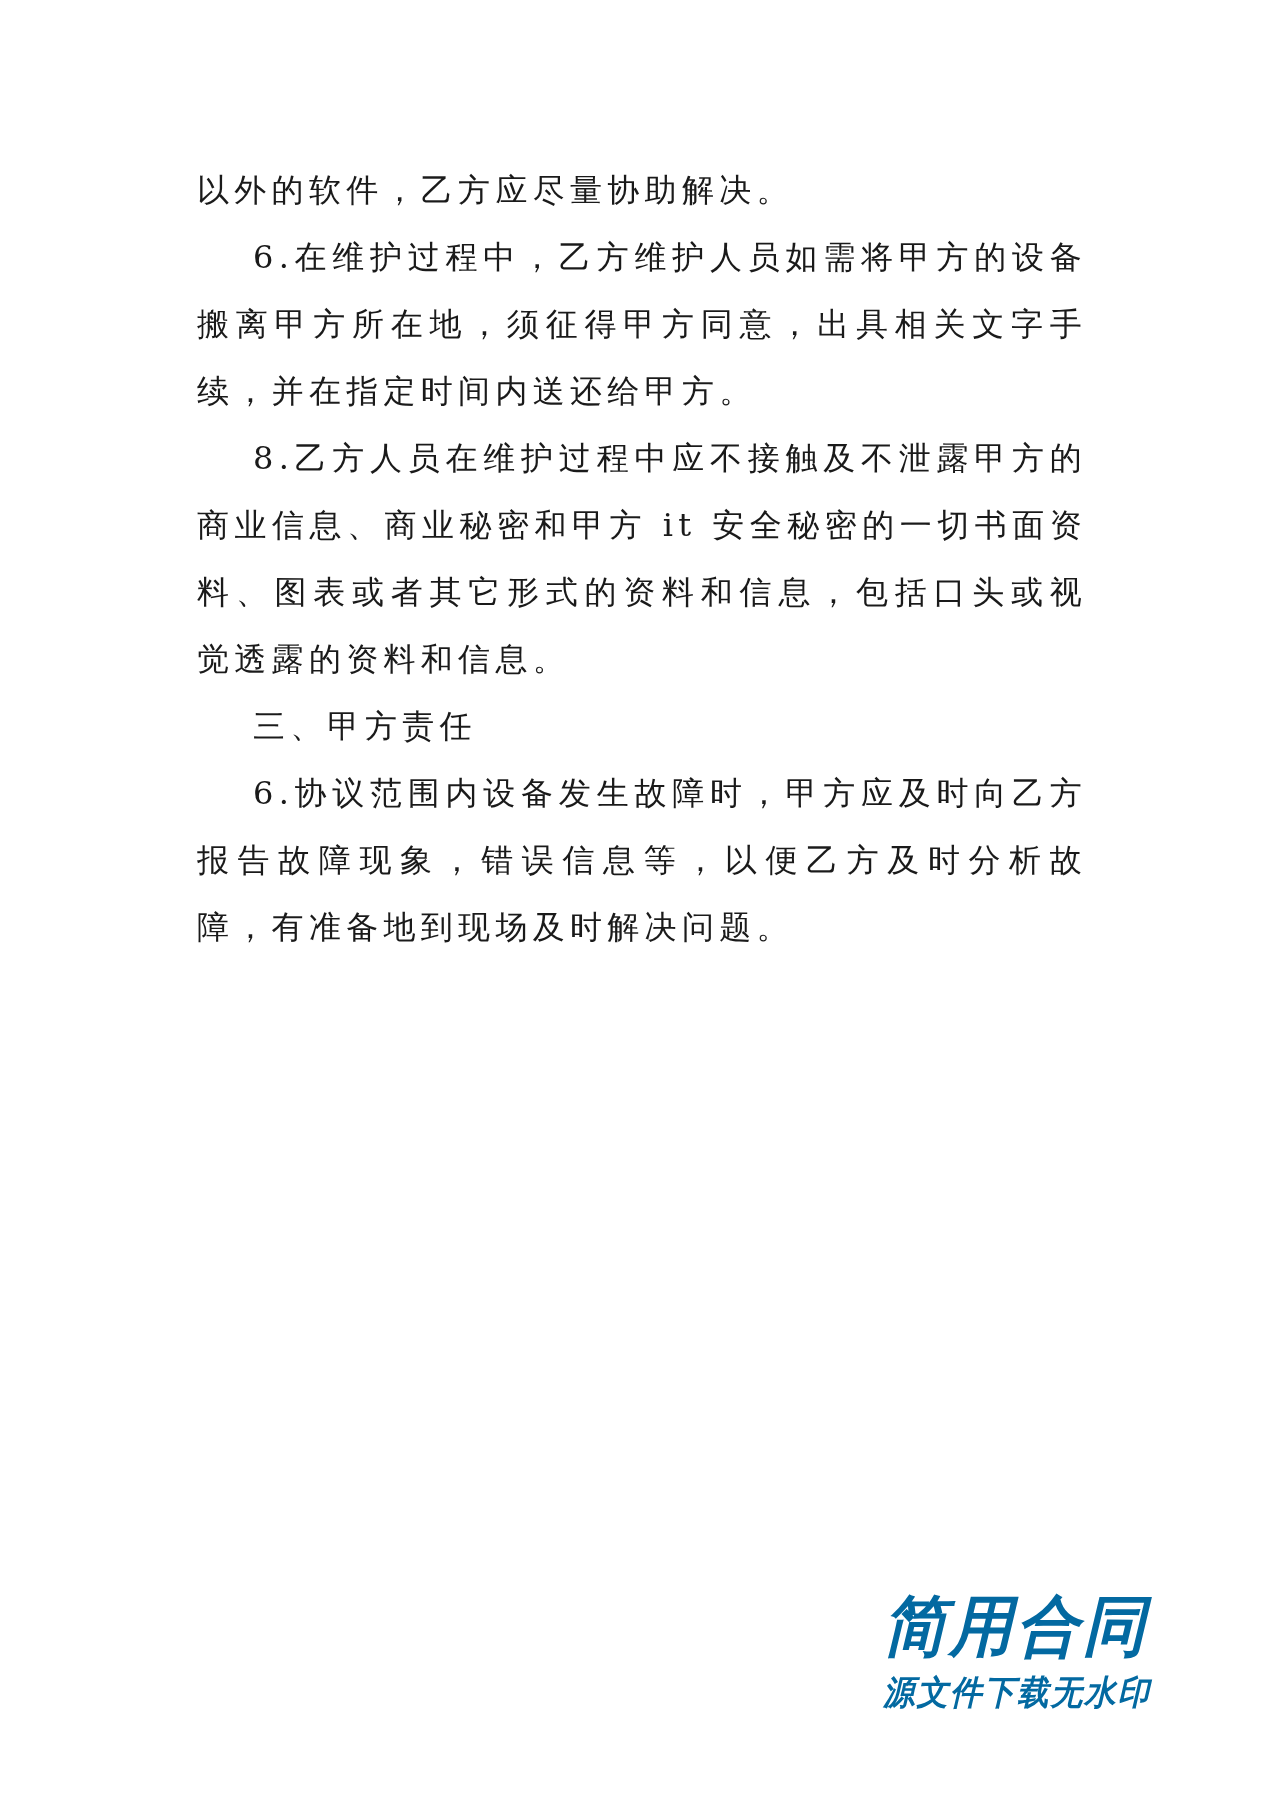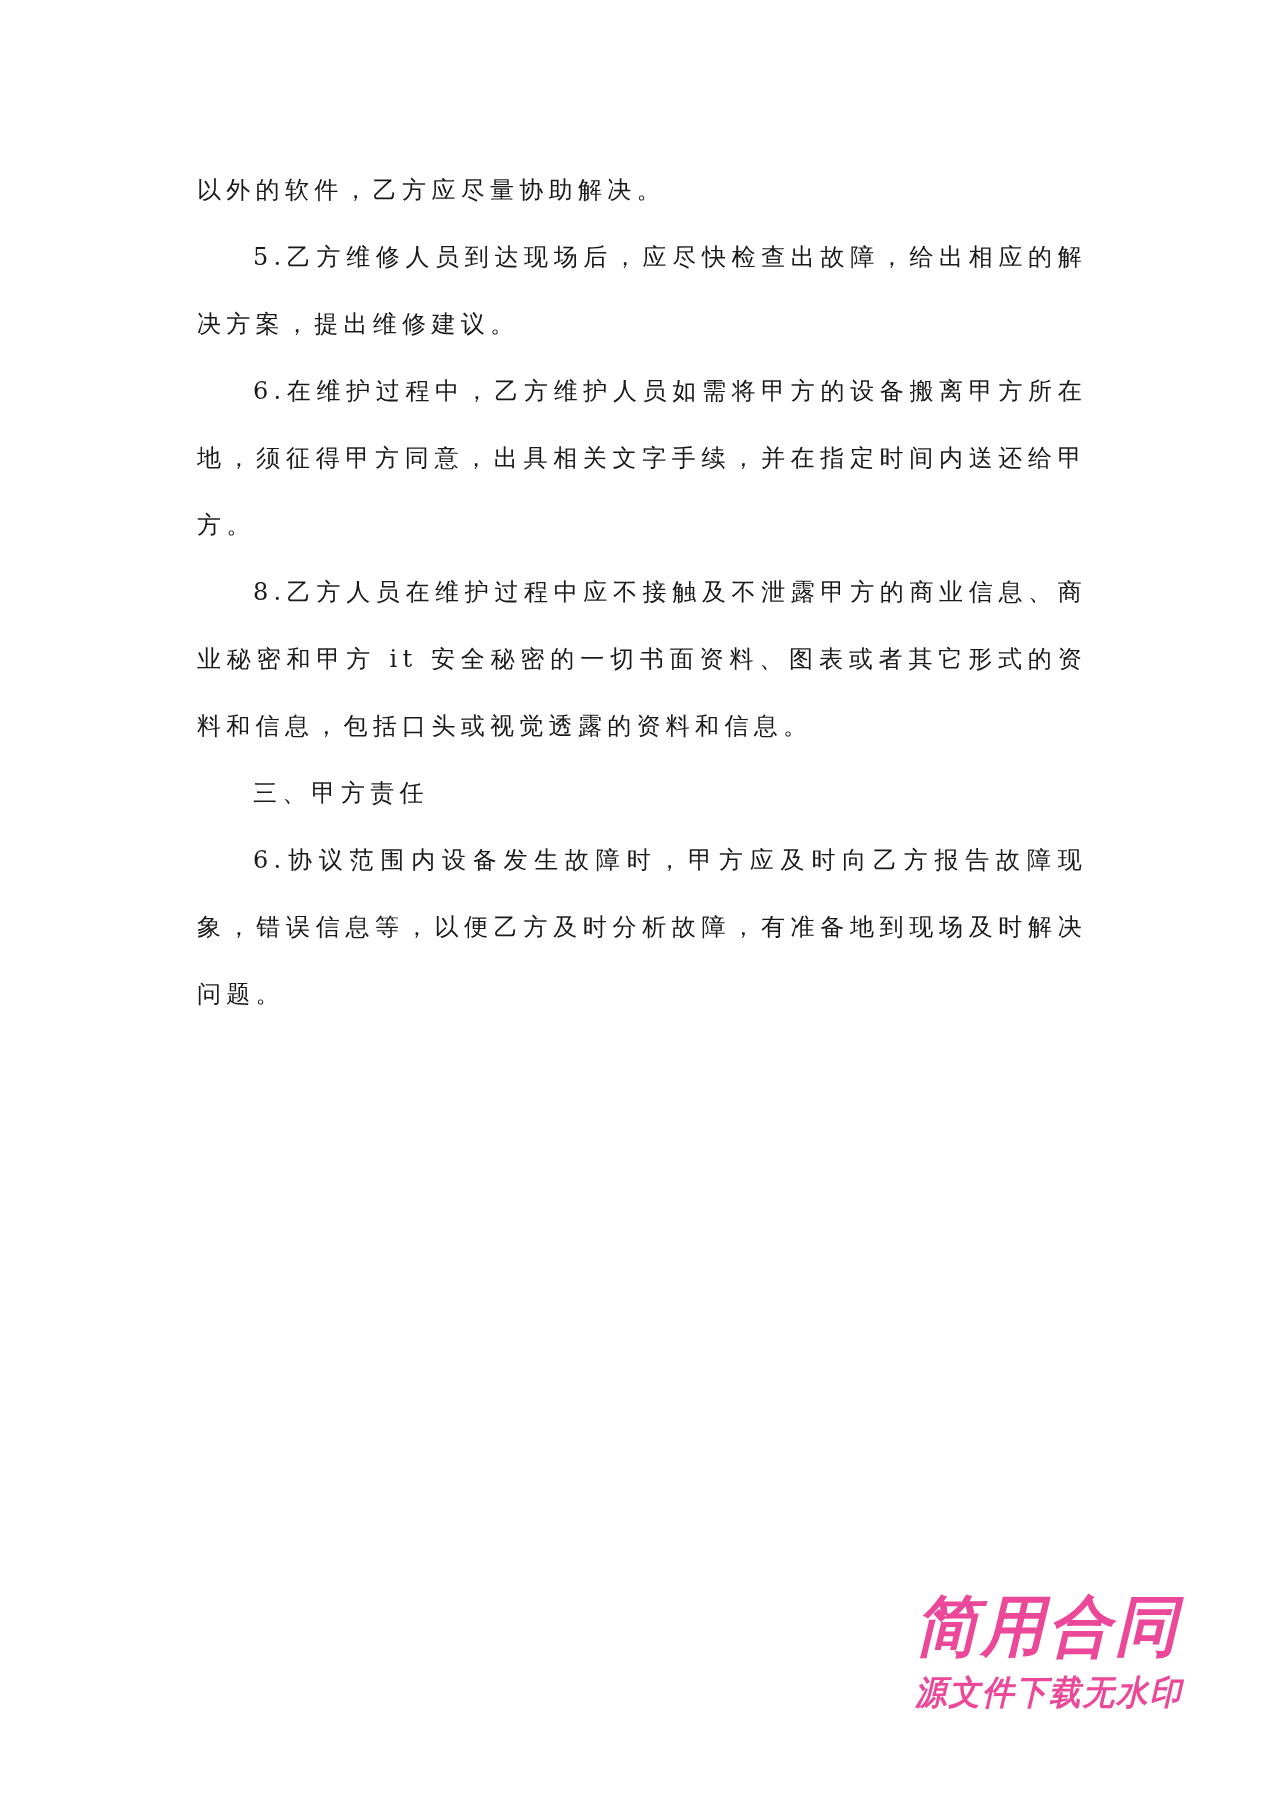--- a/index.html
+++ b/index.html
@@ -16,42 +16,41 @@
       color: #1a1a1a;
     }
     .page {
       position: absolute;
       left: 197px;
       top: 157px;
       width: 890px;
     }
     .para {
       margin: 0;
-      font-size: 24px;
+      font-size: 32px;
       line-height: 67px;
       letter-spacing: 5.3px;
       text-align: justify;
       text-align-last: left;
       word-break: break-all;
     }
     .para.indent {
       text-indent: 56px;
     }
     .watermark {
       position: absolute;
       left: 883px;
       top: 1592px;
       width: 300px;
       pointer-events: none;
-      color: #ec4899;
+      color: #0369a1;
       font-family: "DejaVu Sans", "Liberation Sans", sans-serif;
       font-weight: bold;
       font-style: italic;
       text-align: left;
-      margin-left: 32px;
     }
     .wm-main {
       font-size: 66px;
       line-height: 70px;
       letter-spacing: 4px;
       white-space: nowrap;
       transform: scaleX(0.95);
       transform-origin: left top;
     }
     .wm-sub {
@@ -62,21 +61,20 @@
       white-space: nowrap;
       transform: scaleX(0.93);
       transform-origin: left top;
     }
   </style>
 </head>
 <body>
 
 <div class="page">
   <p class="para">以外的软件，乙方应尽量协助解决。</p>
-  <p class="para indent">5.乙方维修人员到达现场后，应尽快检查出故障，给出相应的解决方案，提出维修建议。</p>
   <p class="para indent">6.在维护过程中，乙方维护人员如需将甲方的设备搬离甲方所在地，须征得甲方同意，出具相关文字手续，并在指定时间内送还给甲方。</p>
   <p class="para indent">8.乙方人员在维护过程中应不接触及不泄露甲方的商业信息、商业秘密和甲方 it 安全秘密的一切书面资料、图表或者其它形式的资料和信息，包括口头或视觉透露的资料和信息。</p>
   <p class="para indent">三、甲方责任</p>
   <p class="para indent">6.协议范围内设备发生故障时，甲方应及时向乙方报告故障现象，错误信息等，以便乙方及时分析故障，有准备地到现场及时解决问题。</p>
 </div>
 
 <div class="watermark">
   <div class="wm-main">简用合同</div>
   <div class="wm-sub">源文件下载无水印</div>
 </div>

